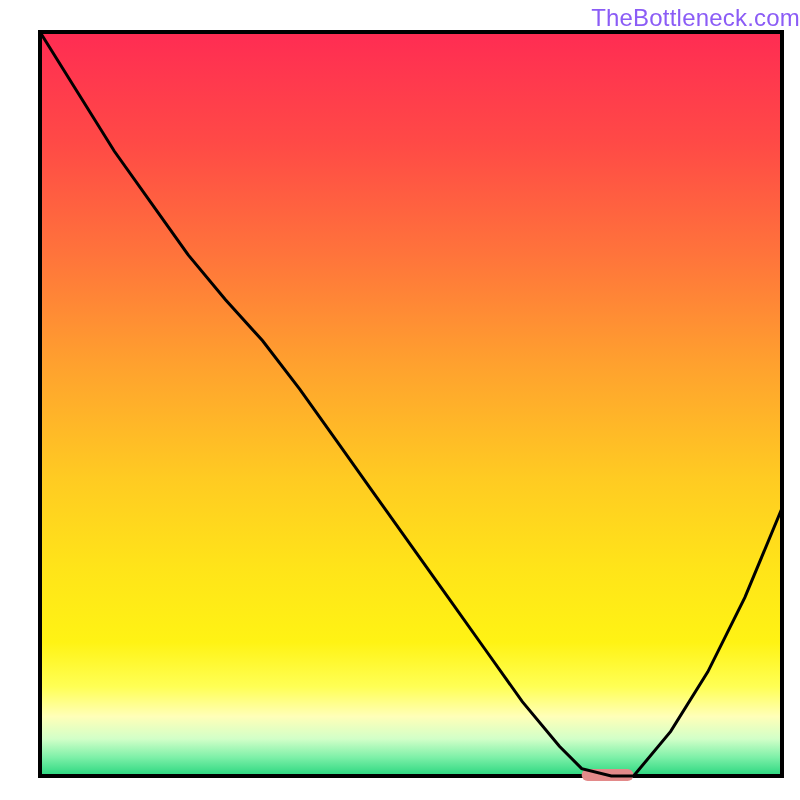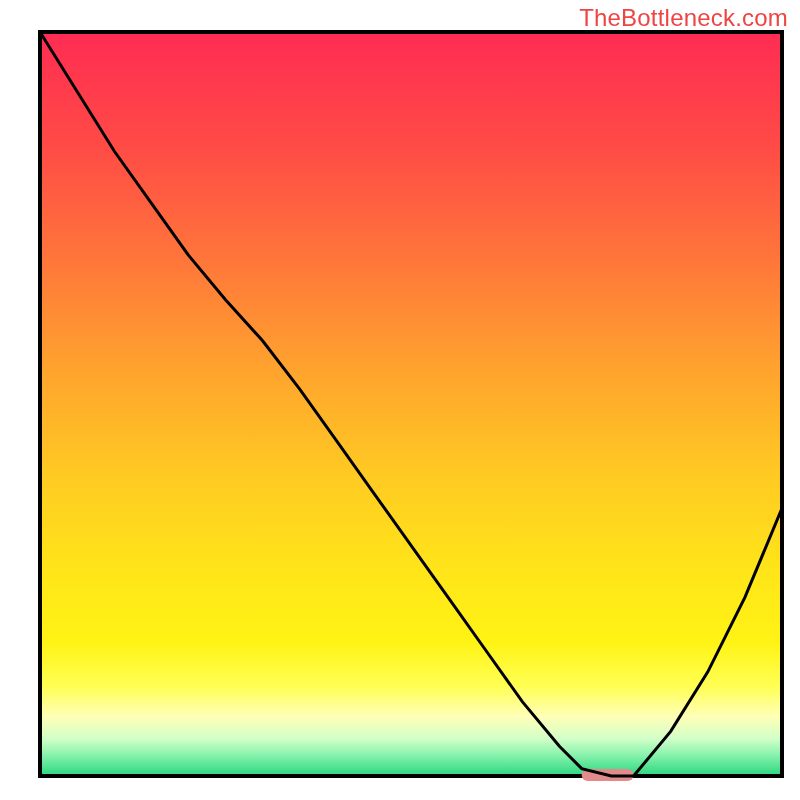--- a/index.html
+++ b/index.html
@@ -11,24 +11,24 @@
     overflow: hidden;
   }
   .chart-container {
     position: relative;
     width: 800px;
     height: 800px;
   }
   .watermark {
     position: absolute;
     top: 4px;
-    right: 12px;
+    right: 0;
     font-family: Arial, Helvetica, sans-serif;
     font-size: 24px;
-    color: #ef4444;
+    color: #8b5cf6;
     font-weight: 500;
     letter-spacing: 0.2px;
   }
   svg {
     display: block;
   }
 </style>
 </head>
 <body>
 

